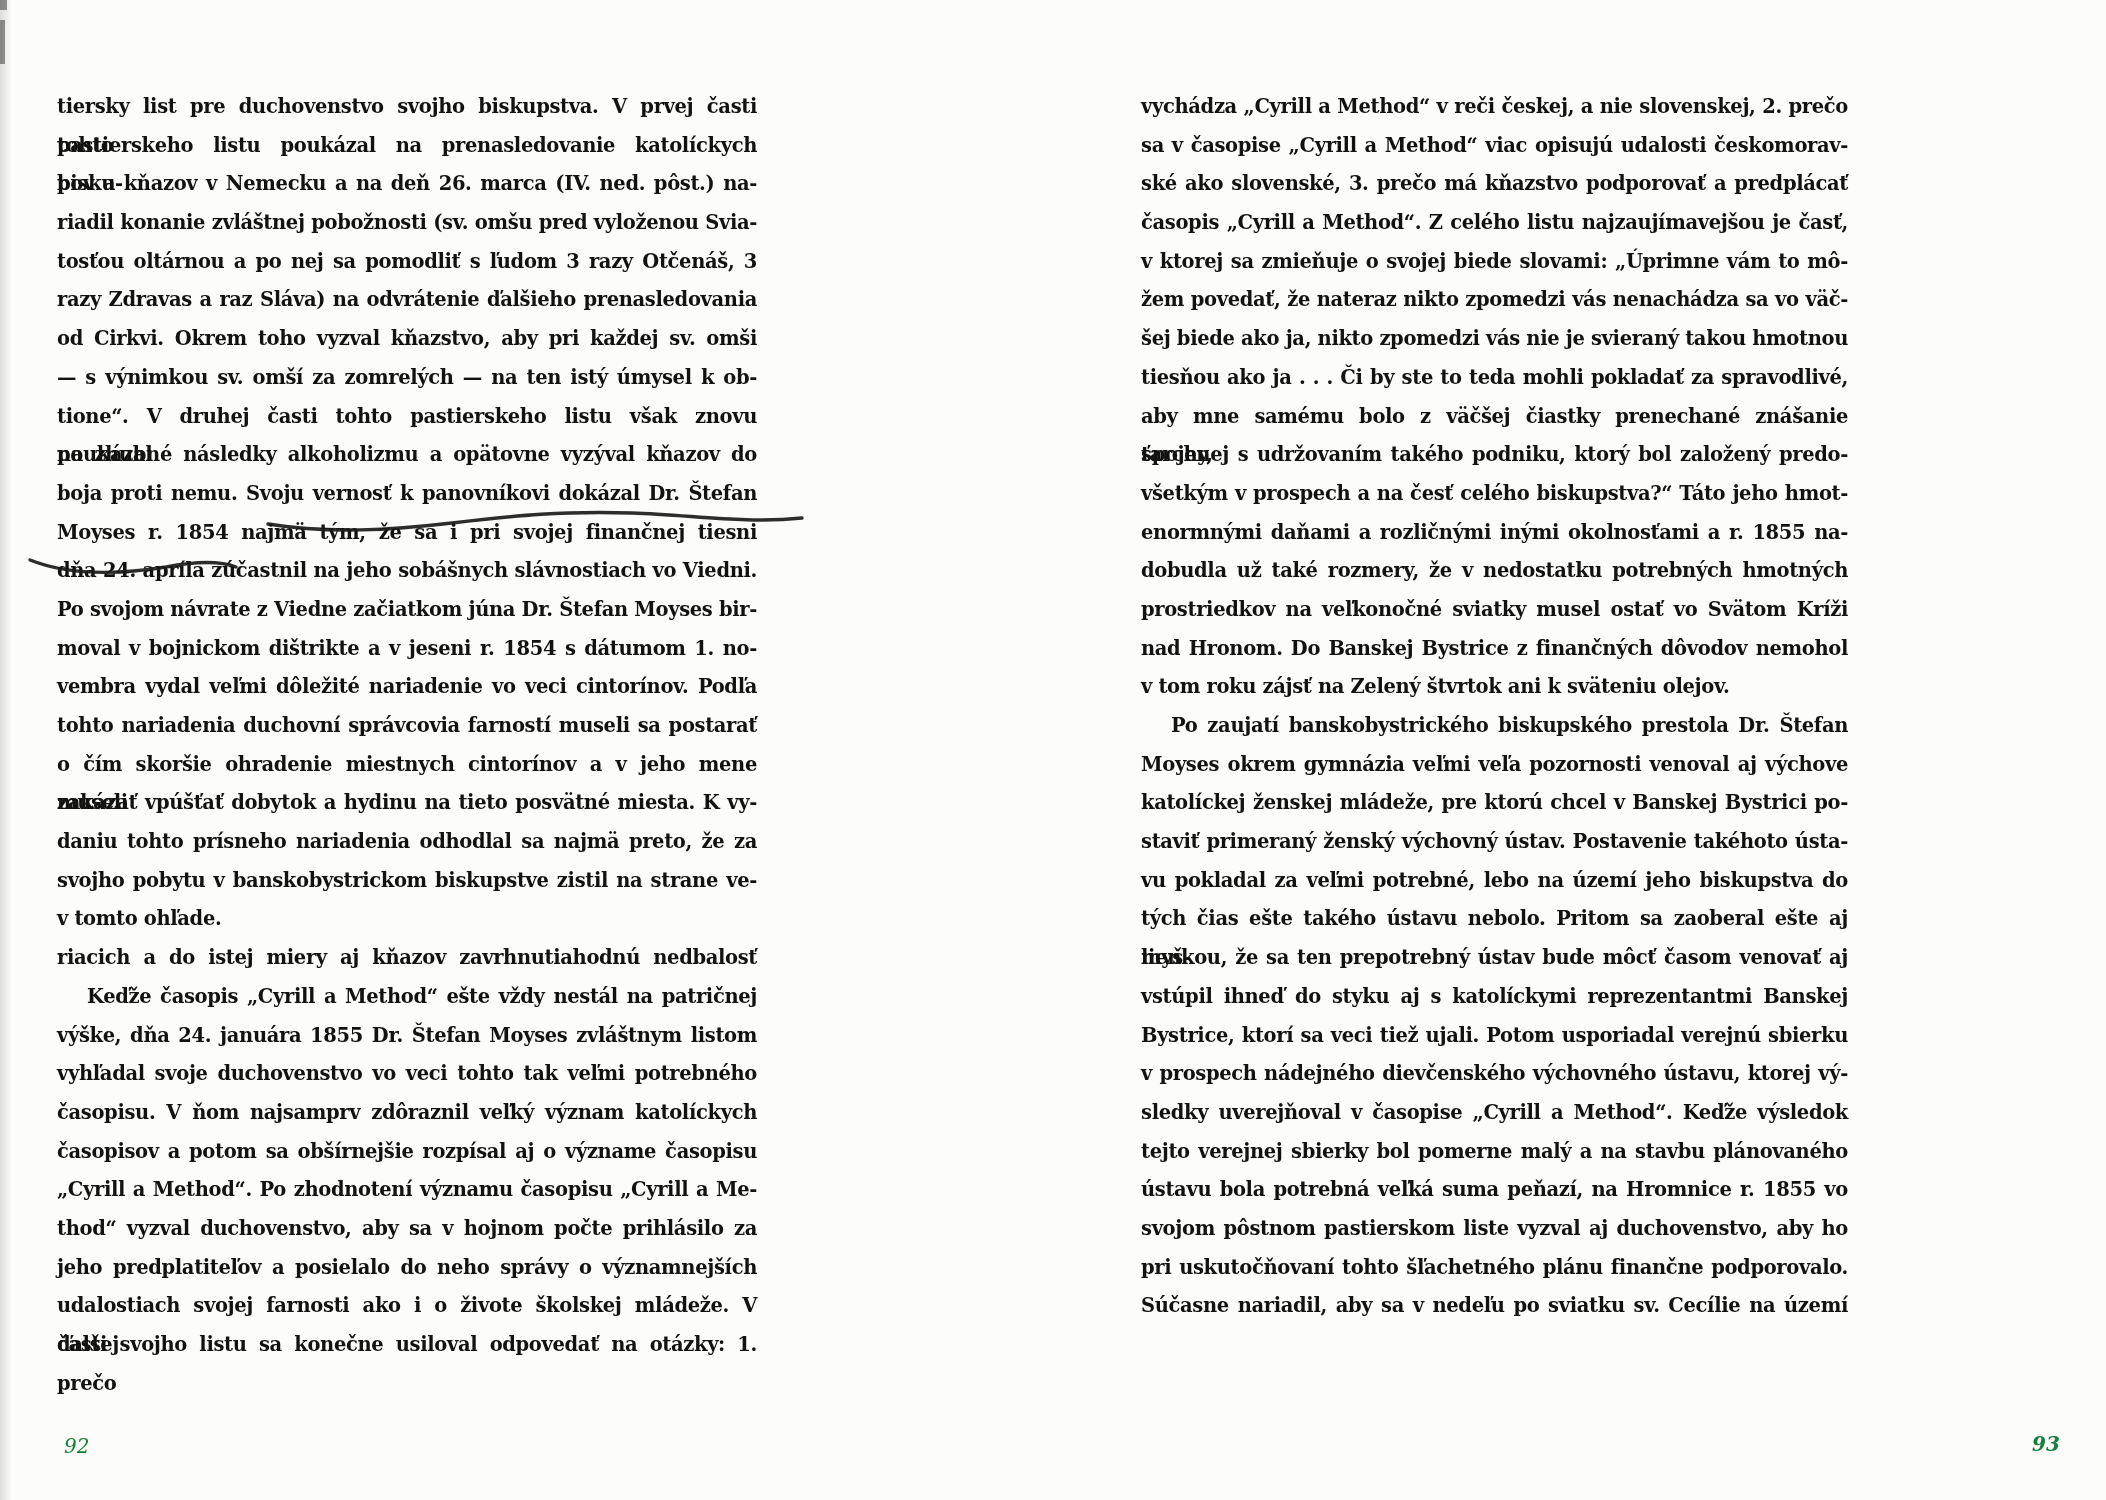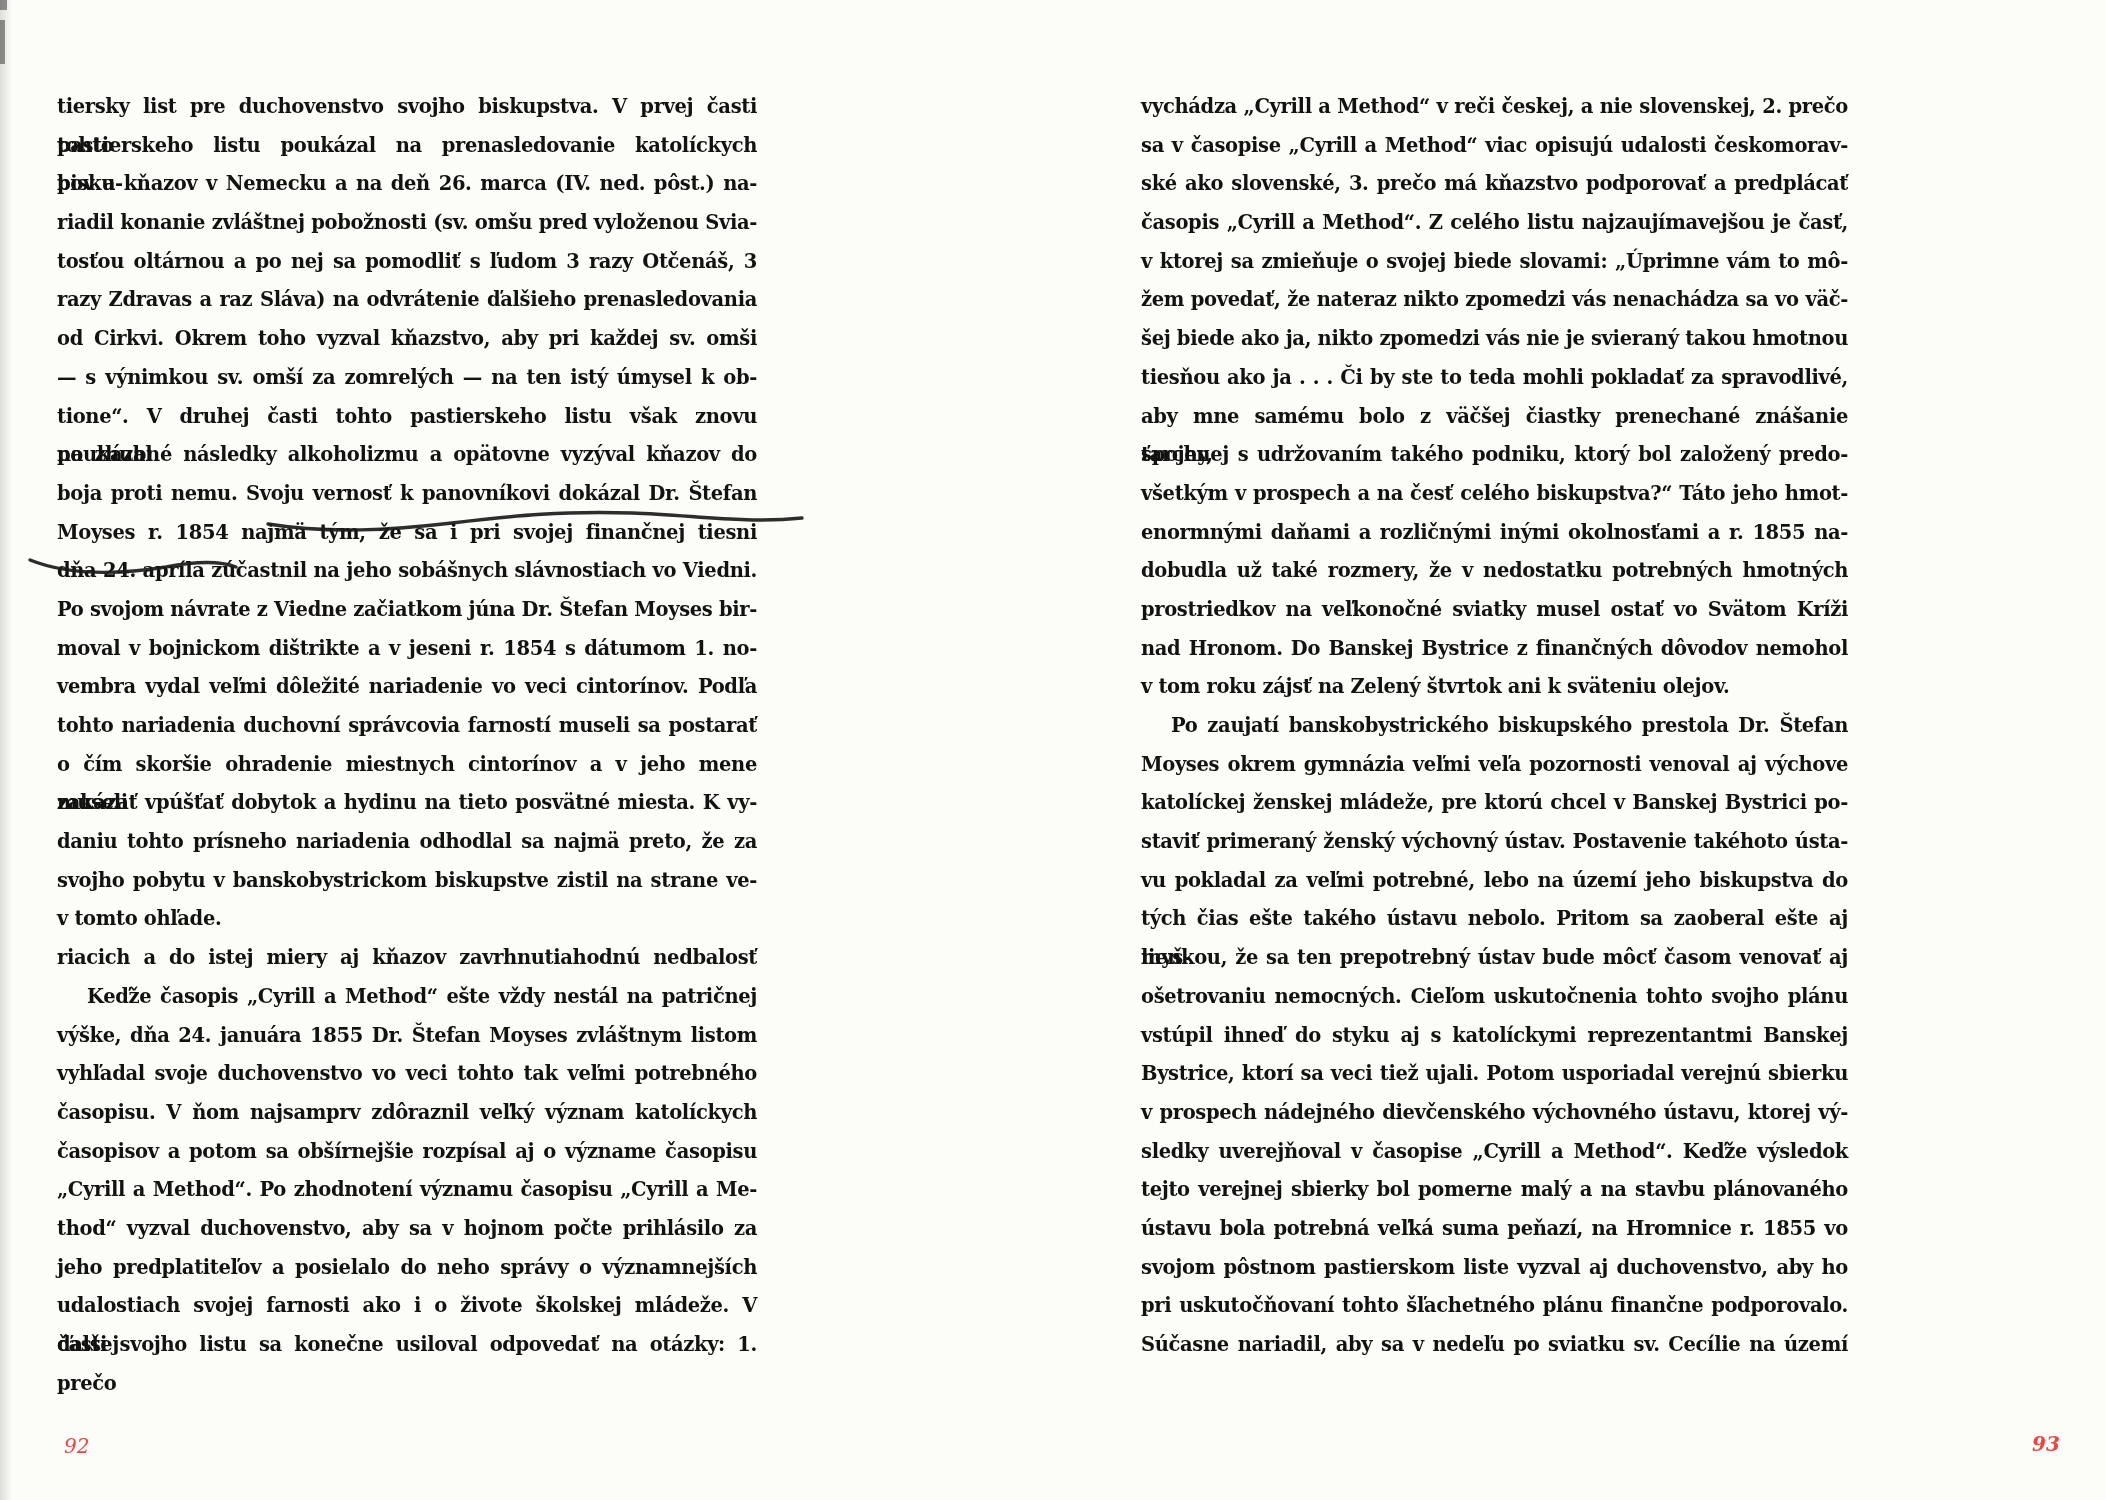--- a/index.html
+++ b/index.html
@@ -31,21 +31,21 @@
     overflow:visible;
     white-space:normal;
   }
   .line.par-end { text-align-last:left; }
   .line.indent  { text-indent:30px; }
   .pagenum {
     position:absolute;
     font-size:20px;
     font-style:italic;
     font-weight:700;
-    color:#ef4444;
+    color:#15803d;
   }
   #pagenum-left  { left:64px;  top:1434px; }
   #pagenum-right { left:2006px; top:1432px;margin-left:26px; }
   #pen-annotation { position:absolute; left:0; top:0; pointer-events:none; }
 </style>
 </head>
 <body>
 
 <div class="scan-edge"></div>
 <div class="edge-mark" style="left:0; top:0; width:7px; height:10px;"></div>
@@ -105,21 +105,20 @@
     <div class="line">prostriedkov na veľkonočné sviatky musel ostať vo Svätom Kríži</div>
     <div class="line">nad Hronom. Do Banskej Bystrice z finančných dôvodov nemohol</div>
     <div class="line par-end">v tom roku zájsť na Zelený štvrtok ani k sväteniu olejov.</div>
     <div class="line indent">Po zaujatí banskobystrického biskupského prestola Dr. Štefan</div>
     <div class="line">Moyses okrem gymnázia veľmi veľa pozornosti venoval aj výchove</div>
     <div class="line">katolíckej ženskej mládeže, pre ktorú chcel v Banskej Bystrici po-</div>
     <div class="line">staviť primeraný ženský výchovný ústav. Postavenie takéhoto ústa-</div>
     <div class="line">vu pokladal za veľmi potrebné, lebo na území jeho biskupstva do</div>
     <div class="line">tých čias ešte takého ústavu nebolo. Pritom sa zaoberal ešte aj myš-</div>
     <div class="line">lienkou, že sa ten prepotrebný ústav bude môcť časom venovať aj</div>
-    <div class="line">ošetrovaniu nemocných. Cieľom uskutočnenia tohto svojho plánu</div>
     <div class="line">vstúpil ihneď do styku aj s katolíckymi reprezentantmi Banskej</div>
     <div class="line">Bystrice, ktorí sa veci tiež ujali. Potom usporiadal verejnú sbierku</div>
     <div class="line">v prospech nádejného dievčenského výchovného ústavu, ktorej vý-</div>
     <div class="line">sledky uverejňoval v časopise „Cyrill a Method“. Keďže výsledok</div>
     <div class="line">tejto verejnej sbierky bol pomerne malý a na stavbu plánovaného</div>
     <div class="line">ústavu bola potrebná veľká suma peňazí, na Hromnice r. 1855 vo</div>
     <div class="line">svojom pôstnom pastierskom liste vyzval aj duchovenstvo, aby ho</div>
     <div class="line">pri uskutočňovaní tohto šľachetného plánu finančne podporovalo.</div>
     <div class="line">Súčasne nariadil, aby sa v nedeľu po sviatku sv. Cecílie na území</div>
   </div>

